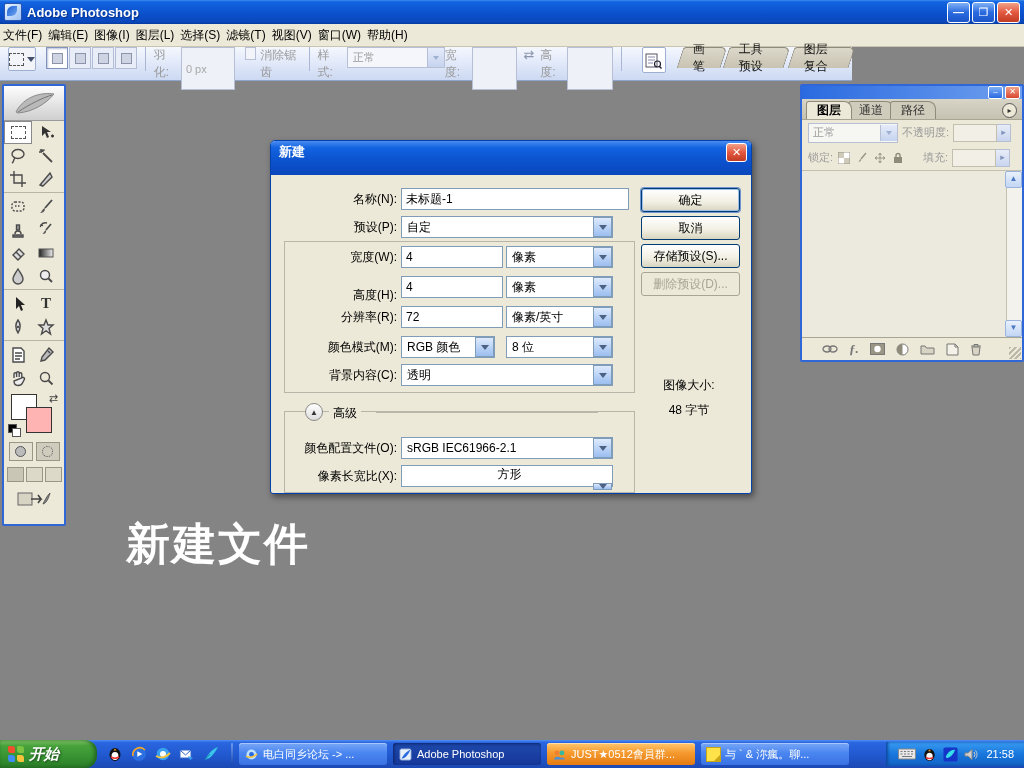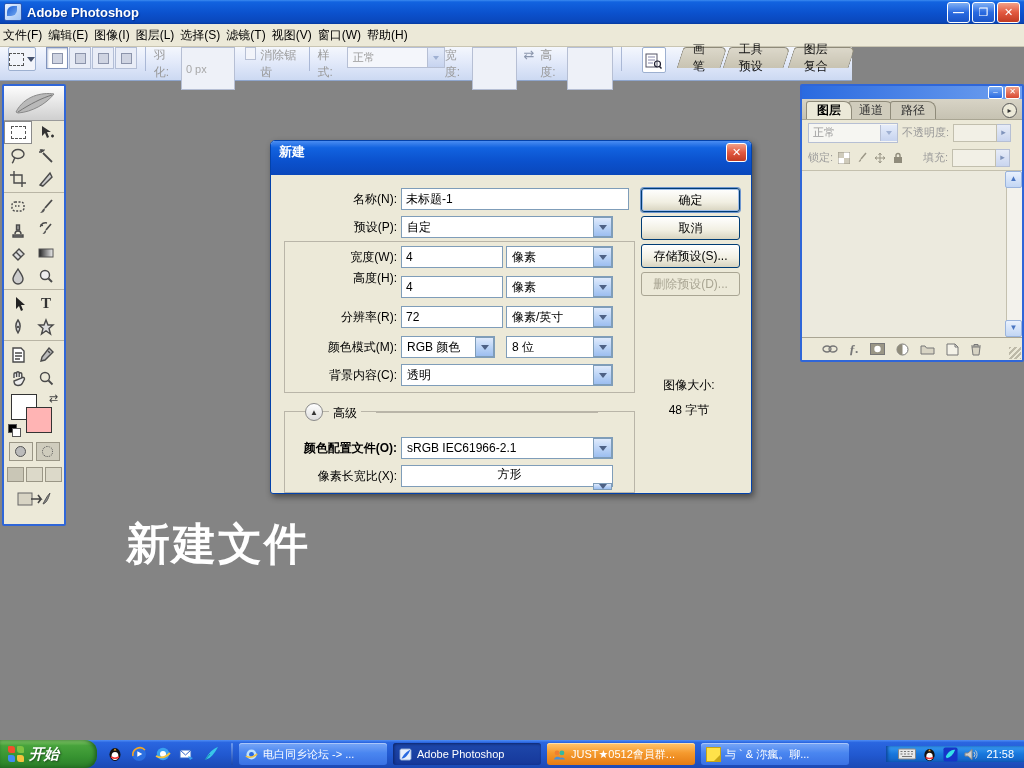--- a/index.html
+++ b/index.html
@@ -134,21 +134,21 @@
   .winlogo .b{left:0;bottom:0;background:#3f8cf3;}
   .winlogo .y{right:0;bottom:0;background:#f5c33d;}
   .qlaunch{display:flex;align-items:center;gap:7px;padding:0 9px;}
   .ql-ico{width:17px;height:17px;display:flex;align-items:center;justify-content:center;}
   .tb-sep{width:2px;height:22px;background:linear-gradient(180deg,#6f9cf0,#1b48ad);margin:0 3px;border-radius:1px;}
   .task-item{height:22px;width:148px;margin:0 3px;border-radius:3px;display:flex;align-items:center;gap:4px;padding:0 5px;box-sizing:border-box;
     background:linear-gradient(180deg,#79a7f7 0%,#4a86f0 45%,#3a72e4 100%);box-shadow:inset 0 1px 0 #a9c6fa;color:#fff;font-size:11px;white-space:nowrap;overflow:hidden;}
   .task-item.active{background:linear-gradient(180deg,#1e48ab,#16389a);box-shadow:inset 1px 1px 3px #0c2468;}
   .task-item.flash{background:linear-gradient(180deg,#ffc66e 0%,#f59a2e 45%,#e47b12 100%);box-shadow:inset 0 1px 0 #ffe0a8;}
   .ti-ico{width:15px;height:15px;flex:0 0 auto;display:flex;align-items:center;justify-content:center;}
-  .tray{margin-left:auto;height:16px;display:flex;align-items:center;gap:6px;padding:0 10px 0 12px;
+  .tray{margin-left:auto;height:24px;display:flex;align-items:center;gap:6px;padding:0 10px 0 12px;
     background:linear-gradient(180deg,#3a9df2 0%,#1877dd 50%,#1262c4 100%);box-shadow:inset 2px 0 3px #0d4a9e;color:#fff;font-size:11px;}
   .clock{margin-left:2px;}
   .note-ico{width:13px;height:13px;background:#ffe24a;border:1px solid #c8a616;position:relative;}
   .note-ico:before{content:"";position:absolute;right:0;bottom:0;border:3px solid #c8a616;border-top-color:transparent;border-left-color:transparent;}
 </style>
 </head>
 <body>
 
 <div class="screen">
 
@@ -526,21 +526,21 @@
       <div class="dinput" style="left:130px;top:71px;width:92px;">
           <span>4</span>
         </div>
       <div class="dcombo" style="left:235px;top:71px;width:105px;">
           <span class="val">像素</span>
           <span class="dd">
             <i></i>
           </span>
         </div>
 
-      <div class="dlabel" style="left:6px;top:92px;"><span>高度(H):</span></div>
+      <div class="dlabel" style="left:6px;top:109px;"><span>高度(H):</span></div>
       <div class="dinput" style="left:130px;top:101px;width:92px;">
           <span>4</span>
         </div>
       <div class="dcombo" style="left:235px;top:101px;width:105px;">
           <span class="val">像素</span>
           <span class="dd">
             <i></i>
           </span>
         </div>
 
@@ -574,21 +574,21 @@
           <span class="val">透明</span>
           <span class="dd">
             <i></i>
           </span>
         </div>
 
       <div class="adv-circle" style="left:34px;top:228px;">▲</div>
       <span style="position:absolute;left:58px;top:230px;background:#ece9d8;padding:0 4px;">高级</span>
       <div class="adv-line" style="left:105px;top:237px;width:222px;"></div>
 
-      <div class="dlabel" style="left:6px;top:262px;font-weight:bold;"><span>颜色配置文件(O):</span></div>
+      <div class="dlabel" style="left:6px;top:262px;"><span>颜色配置文件(O):</span></div>
       <div class="dcombo" style="left:130px;top:262px;width:210px;">
           <span class="val">sRGB IEC61966-2.1</span>
           <span class="dd">
             <i></i>
           </span>
         </div>
 
       <div class="dlabel" style="left:6px;top:290px;"><span>像素长宽比(X):</span></div>
       <div class="dcombo" style="left:130px;top:290px;width:210px;flex-direction:column;">
           <span class="val">方形</span>

